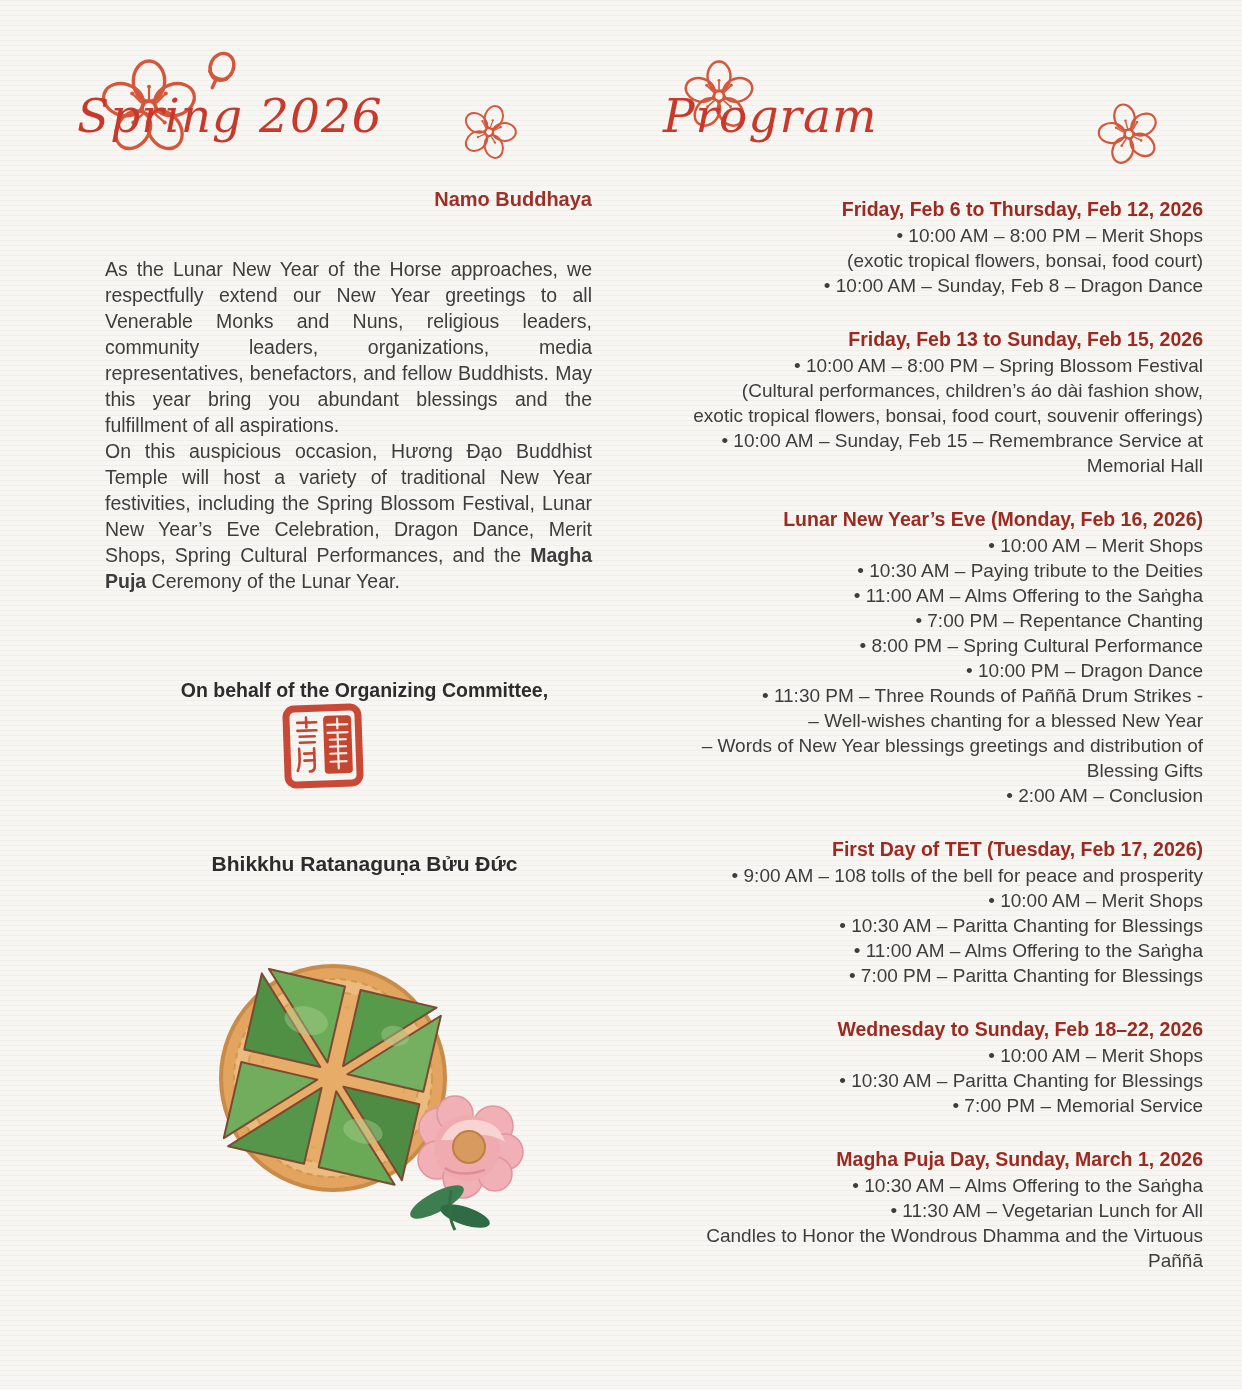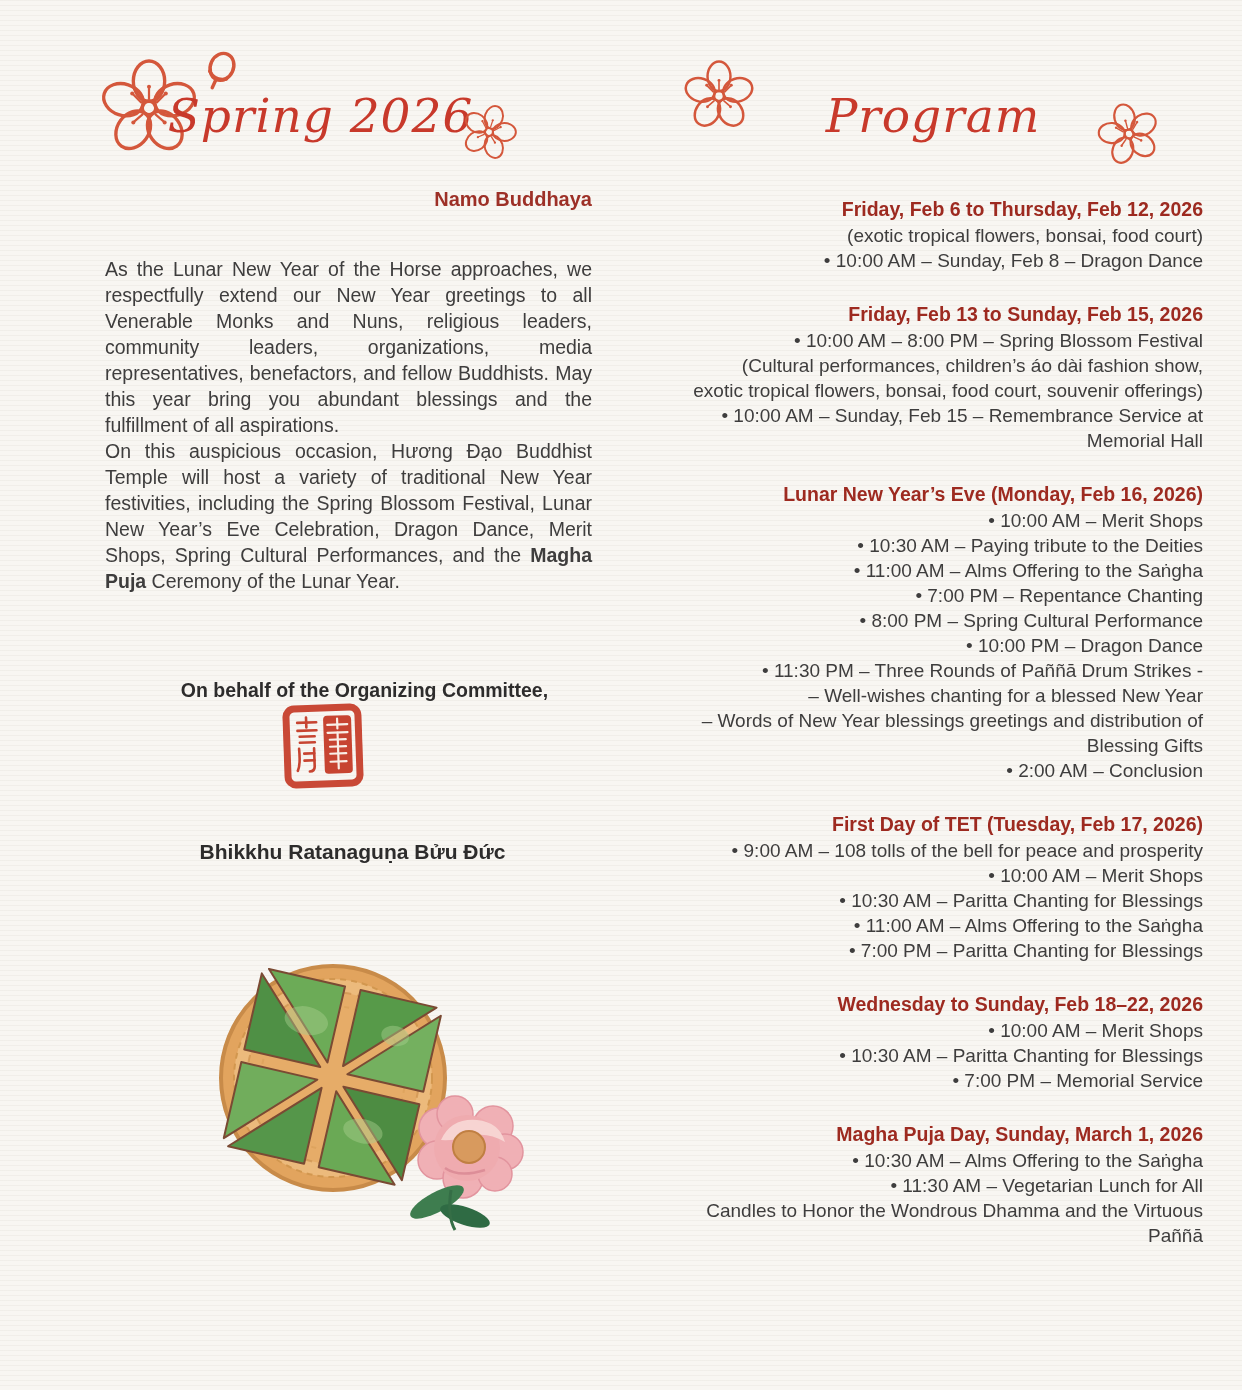--- a/index.html
+++ b/index.html
@@ -14,21 +14,21 @@
       #f8f6f2;
     font-family:"Liberation Sans","DejaVu Sans",sans-serif;
     color:#3e3d3d;
     overflow:hidden;
   }
   .col{position:absolute;top:0;}
   .col-left{left:105px;width:487px;}
   .col-right{left:663px;width:540px;}
 
   .script-title{
-    position:absolute;width:100%;text-align:center;
+    position:absolute;width:100%;
     font-family:"DejaVu Serif","Liberation Serif",serif;
     font-style:italic;font-weight:normal;
     font-size:47px;color:#c8392b;letter-spacing:1px;margin:0;
   }
   .title-spring{top:88px;transform:translateX(-28px);}
   .title-program{top:88px;}
 
   .blossom{position:absolute;color:#d4573b;}
 
   .salutation{
@@ -40,21 +40,21 @@
     font-size:19.5px;line-height:26px;text-align:justify;color:#3e3d3d;
   }
   .intro p{margin:0;}
   .signoff{
     position:absolute;top:663px;width:100%;text-align:center;
     font-size:19.5px;font-weight:bold;color:#2d2c2c;margin:16px;white-space:nowrap;
   }
   .seal{position:absolute;top:703px;left:178px;width:80px;height:86px;transform:rotate(-2deg);}
   .signatory{
     position:absolute;top:836px;width:100%;text-align:center;
-    font-size:21px;font-weight:bold;color:#2d2c2c;margin:4px;white-space:nowrap;
+    font-size:21px;font-weight:bold;color:#2d2c2c;margin:16px;white-space:nowrap;
   }
   .illustration{position:absolute;top:928px;left:110px;}
 
   .sections{position:absolute;top:197px;left:0;width:540px;text-align:right;}
   .psec{margin:0 0 29px 0;}
   .psec-heading{
     font-size:19.5px;line-height:25px;font-weight:bold;color:#9d2a20;
     margin:0 0 1px 0;white-space:nowrap;
   }
   .pline{
@@ -218,20 +218,21 @@
     <h1 class="script-title title-program">Program</h1>
 
     <svg class="blossom" style="top:98px;left:430px;transform:rotate(-15deg);" width="72" height="72" viewBox="0 0 100 100">
         <use href="#blossom"></use>
       </svg>
 
     <div class="sections">
 
       <div class="psec">
         <h3 class="psec-heading">Friday, Feb 6 to Thursday, Feb 12, 2026</h3>
+        <p class="pline">• 10:00 AM – 8:00 PM – Merit Shops</p>
         <p class="pline">(exotic tropical flowers, bonsai, food court)</p>
         <p class="pline">• 10:00 AM – Sunday, Feb 8 – Dragon Dance</p>
       </div>
 
       <div class="psec">
         <h3 class="psec-heading">Friday, Feb 13 to Sunday, Feb 15, 2026</h3>
         <p class="pline">• 10:00 AM – 8:00 PM – Spring Blossom Festival</p>
         <p class="pline">(Cultural performances, children’s áo dài fashion show,</p>
         <p class="pline">exotic tropical flowers, bonsai, food court, souvenir offerings)</p>
         <p class="pline">• 10:00 AM – Sunday, Feb 15 – Remembrance Service at</p>

